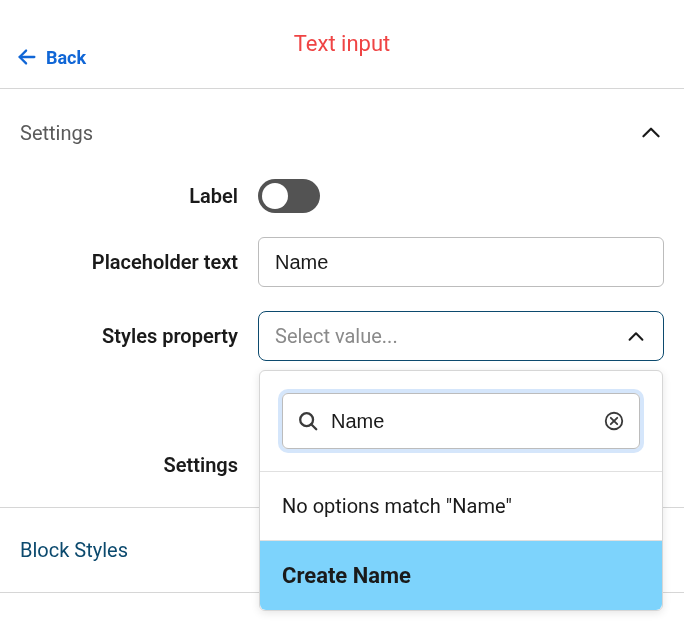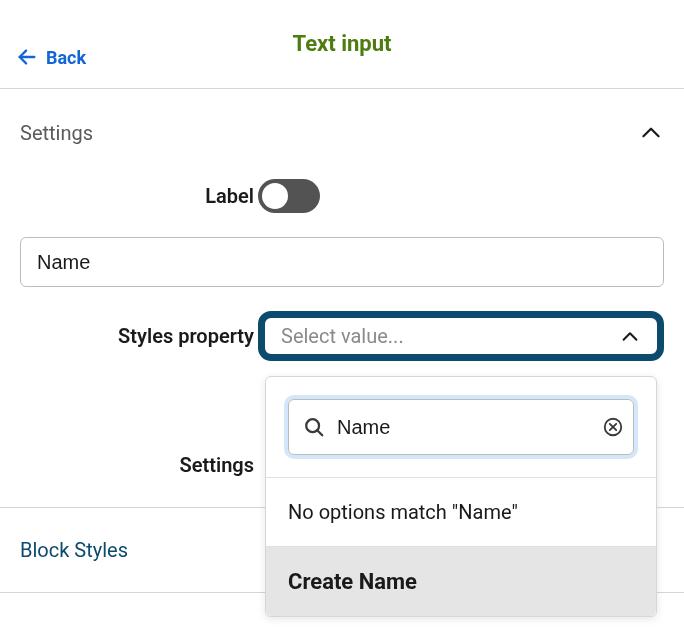--- a/index.html
+++ b/index.html
@@ -31,22 +31,22 @@
       margin-top: 28px;
     }
     .back-arrow {
       display: inline-flex;
     }
     .page-title {
       position: absolute;
       left: 50%;
       transform: translateX(-50%);
       font-size: 22px;
-      font-weight: 700;
-      color: #4d7c0f;
+      font-weight: 400;
+      color: #ef4444;
     }
     .divider {
       border: none;
       border-top: 1px solid #d6d6d6;
       margin: 0;
     }
     .section-header {
       display: flex;
       align-items: flex-end;
       justify-content: space-between;
@@ -62,21 +62,21 @@
       display: inline-flex;
     }
     .form-row {
       display: flex;
       align-items: center;
       padding: 12px 20px;
     }
     .form-label {
       width: 238px;
       text-align: right;
-      padding-right: 4px;
+      padding-right: 20px;
       font-size: 20px;
       font-weight: 600;
       color: #1a1a1a;
     }
     .form-control {
       flex: 1;
     }
     .toggle {
       width: 62px;
       height: 34px;
@@ -100,22 +100,22 @@
       border: 1px solid #bcbcbc;
       border-radius: 6px;
       padding: 0 16px;
       font-size: 20px;
       color: #1a1a1a;
       outline: none;
     }
     .select-box {
       width: 100%;
       height: 50px;
-      border: 7px solid #0c4a6e;
-      border-radius: 13px;
+      border: 1px solid #0c4a6e;
+      border-radius: 8px;
       padding: 0 16px;
       font-size: 20px;
       color: #8a8a8a;
       display: flex;
       align-items: center;
       justify-content: space-between;
       cursor: pointer;
       position: relative;
     }
     .dropdown {
@@ -161,21 +161,21 @@
       padding: 22px 22px;
       font-size: 20px;
       color: #1a1a1a;
       border-bottom: 1px solid #e0e0e0;
     }
     .dropdown-create {
       padding: 22px 22px;
       font-size: 22px;
       font-weight: 700;
       color: #1a1a1a;
-      background: #e5e5e5;
+      background: #7dd3fc;
       cursor: pointer;
       border-radius: 0 0 6px 6px;
     }
     .required-row {
       padding-top: 80px;
       padding-bottom: 30px;
     }
     .block-styles-row {
       border-top: 1px solid #d6d6d6;
       border-bottom: 1px solid #d6d6d6;
@@ -220,20 +220,21 @@
 <div class="form-row">
   <div class="form-label">Label</div>
   <div class="form-control">
     <div class="toggle">
       <div class="toggle-knob"></div>
     </div>
   </div>
 </div>
 
 <div class="form-row">
+  <div class="form-label">Placeholder text</div>
   <div class="form-control">
     <input type="text" class="text-input" value="Name" style="">
   </div>
 </div>
 
 <div class="form-row">
   <div class="form-label">Styles property</div>
   <div class="form-control" style="position:relative;">
     <div class="select-box">
       <span>Select value...</span>

